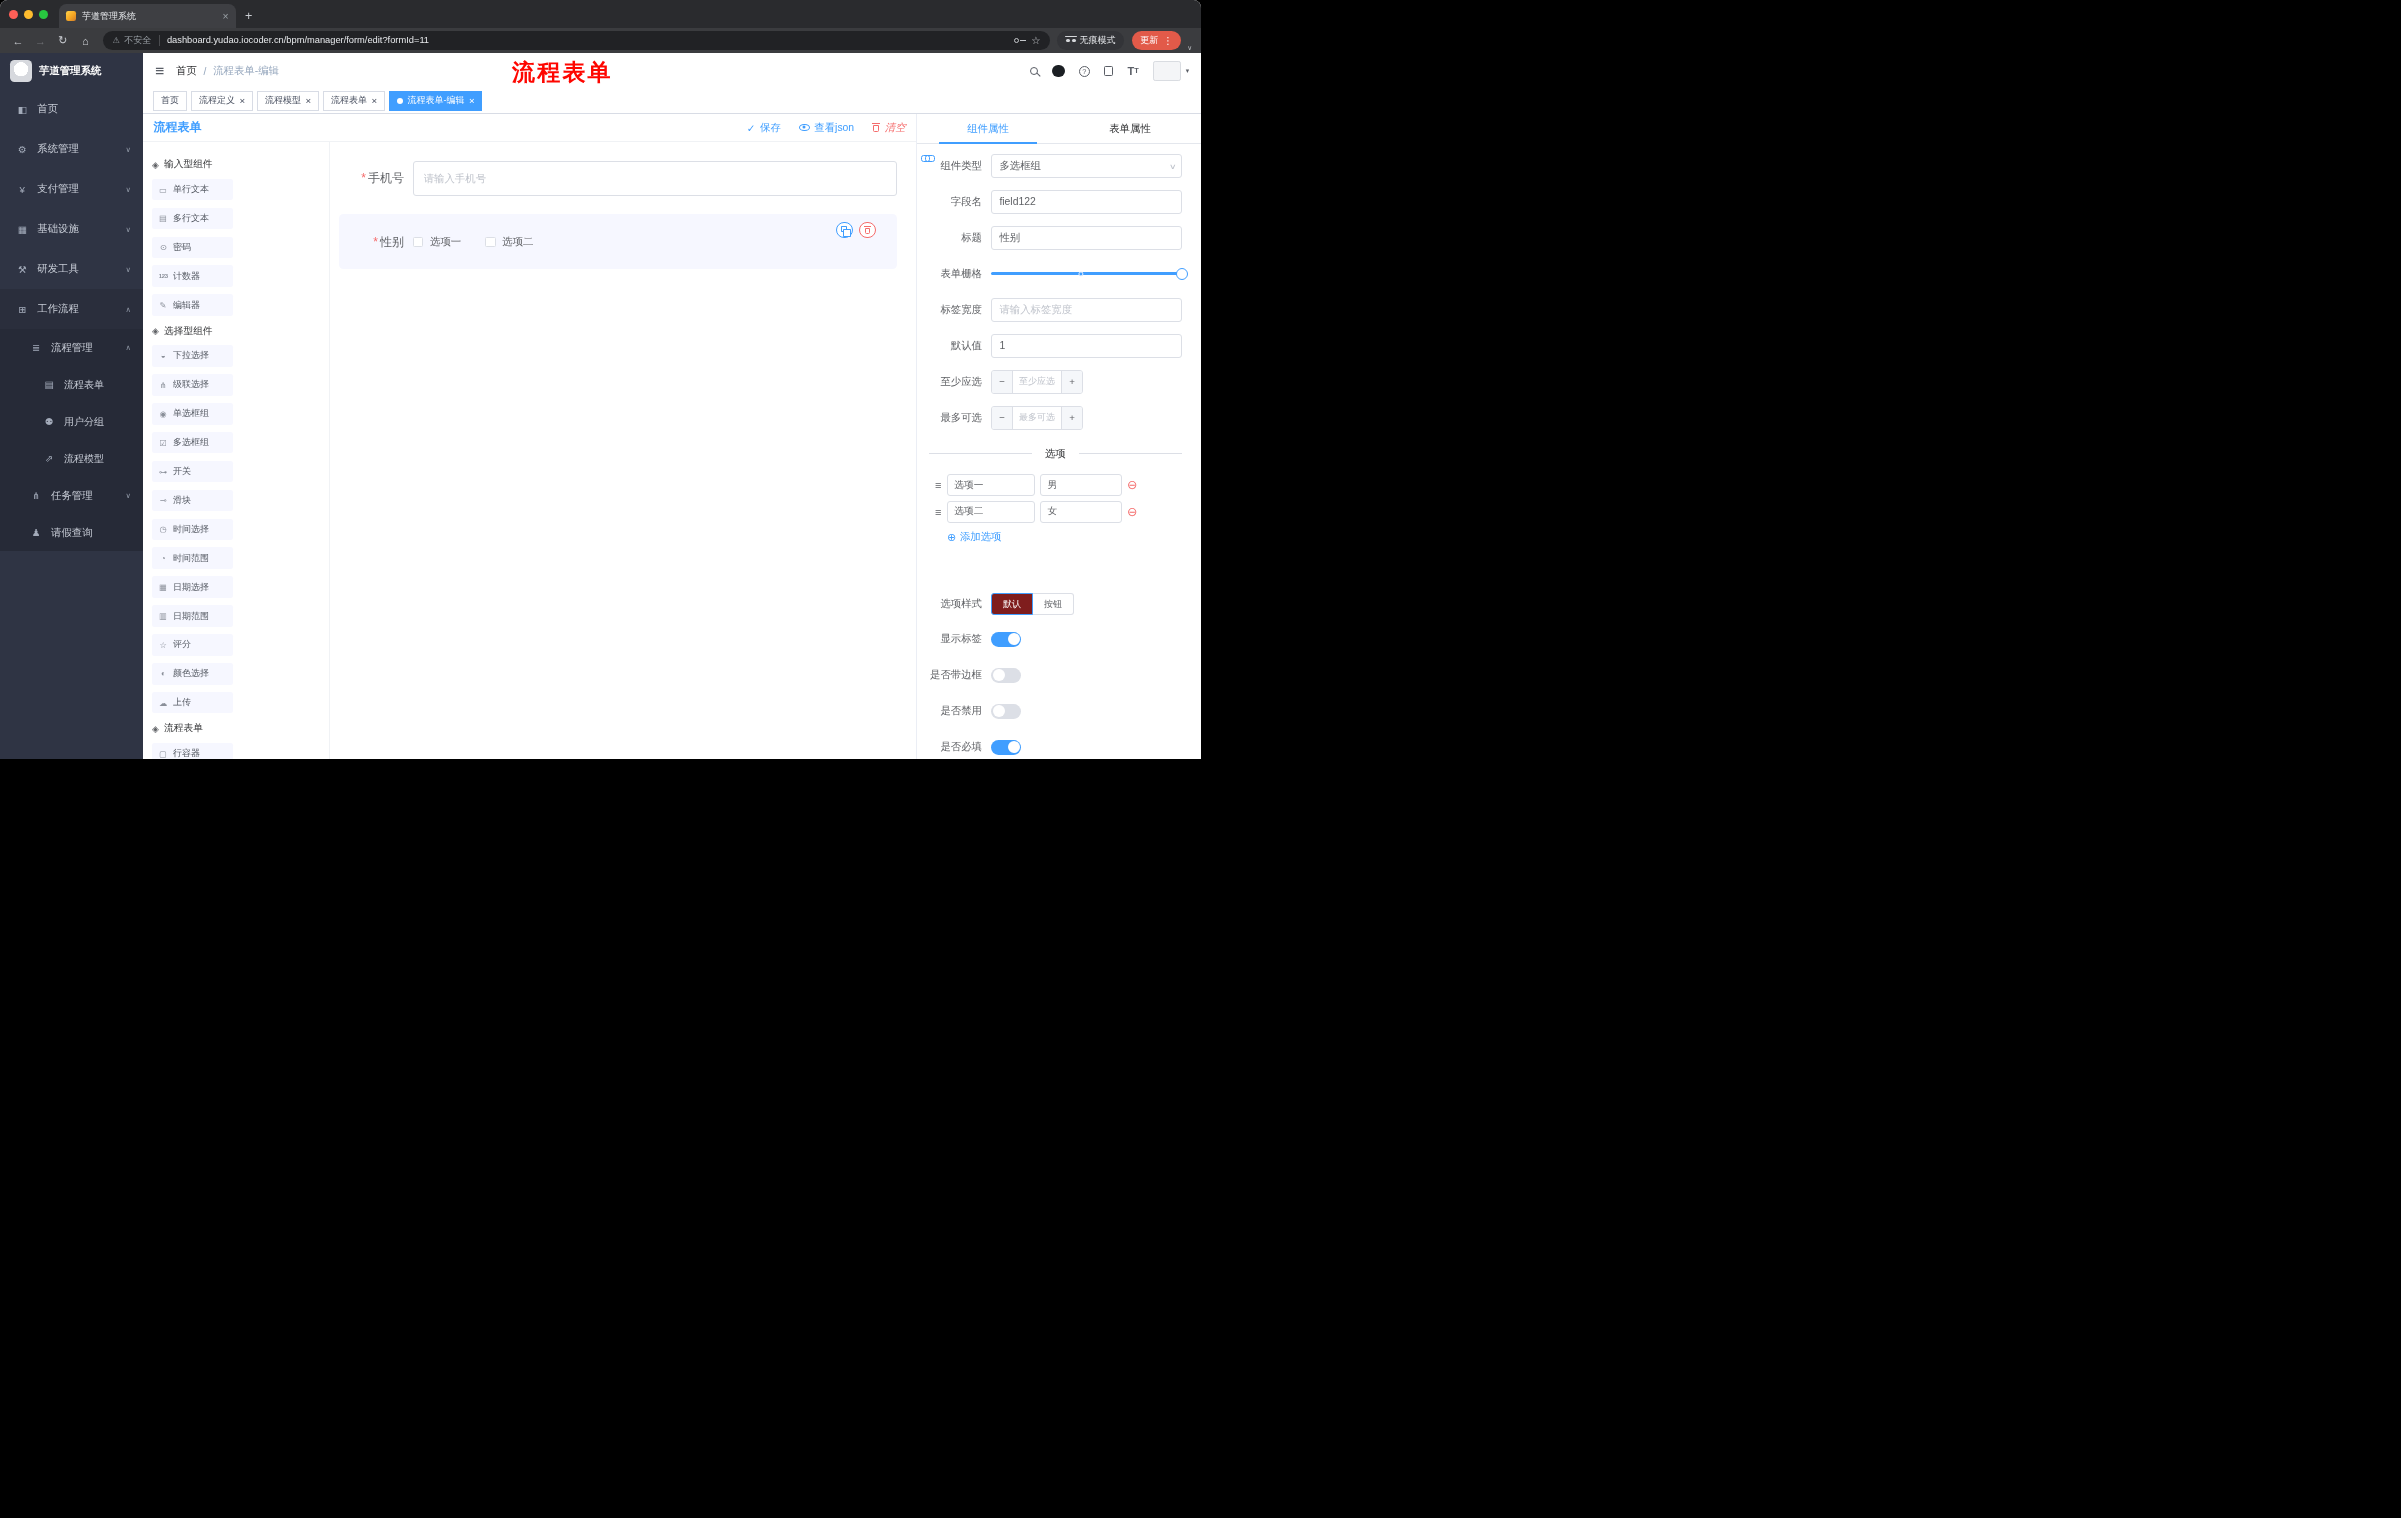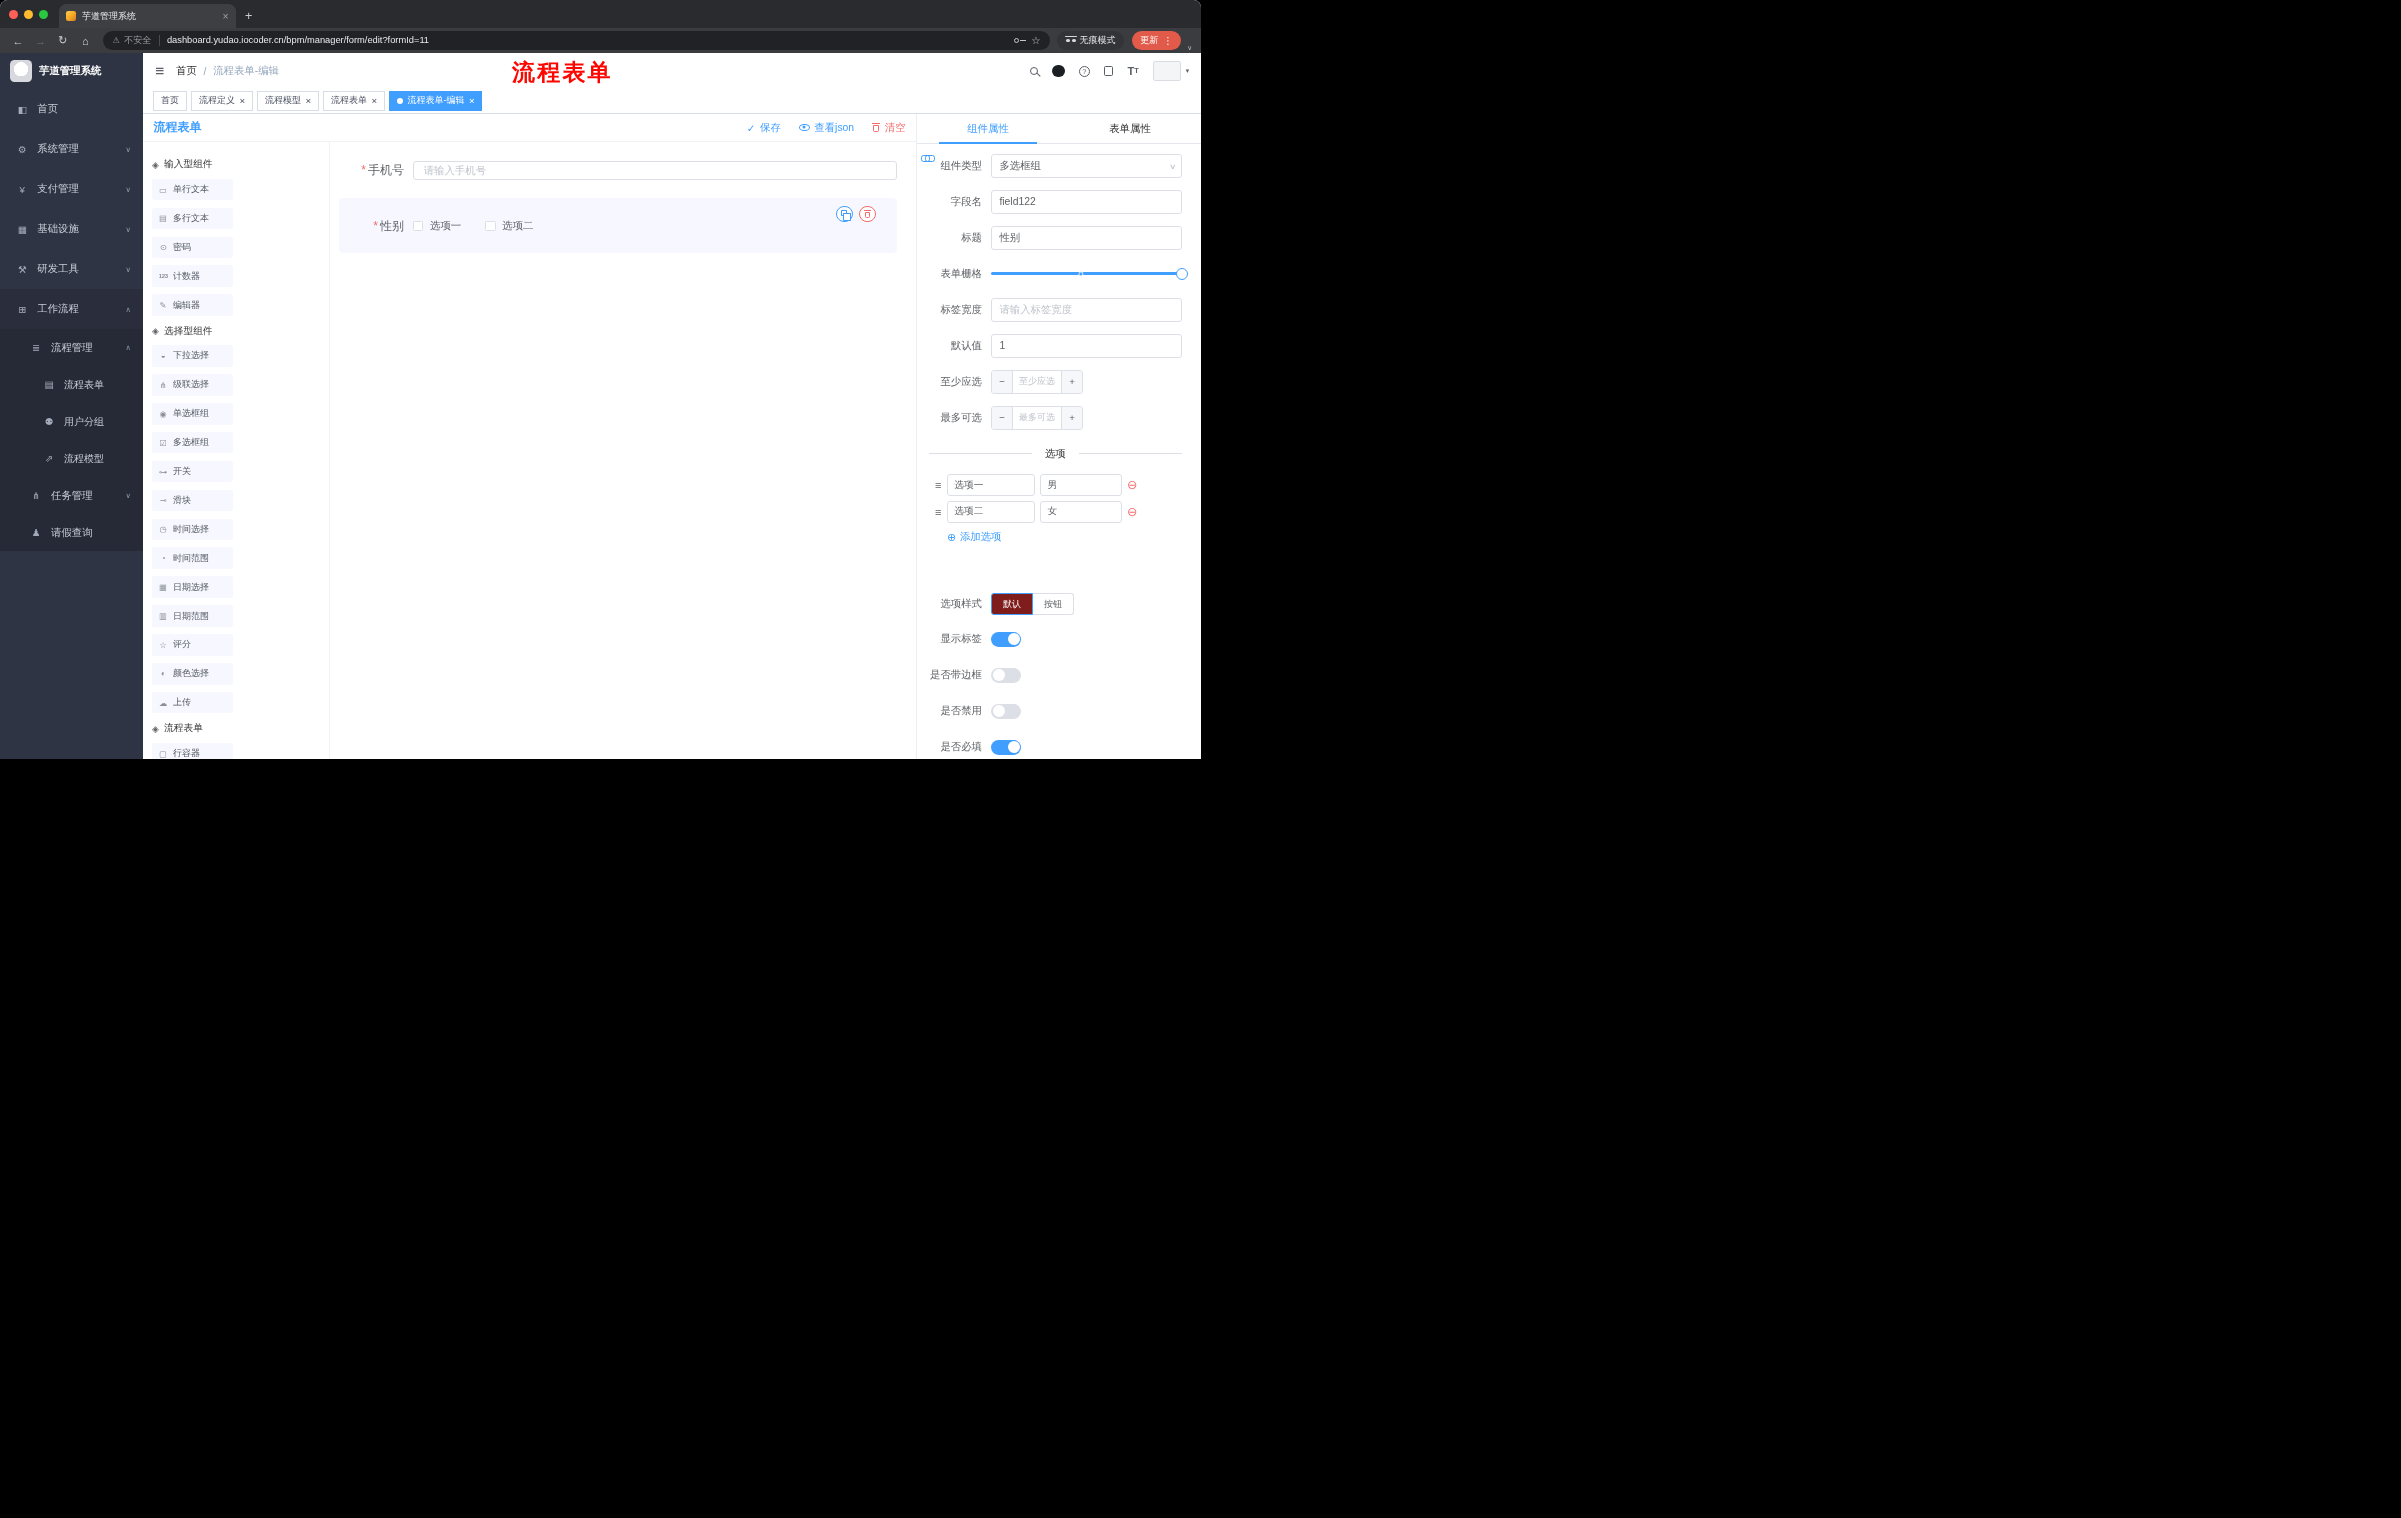--- a/index.html
+++ b/index.html
@@ -79,21 +79,21 @@
   .tag-chip.active { background:#409eff; border-color:#409eff; color:#fff; }
   .tag-dot { width:6px; height:6px; border-radius:50%; background:#fff; }
 
   
   .workspace { flex:1; display:flex; min-height:0; background:#fff; }
   .designer { flex:1; display:flex; flex-direction:column; min-width:0; }
   .designer-header { height:28px; display:flex; align-items:center; padding:0 10.4px; border-bottom:0.7px solid #f0f2f5; flex:0 0 auto; }
   .designer-title { color:#409eff; font-size:12px; font-weight:bold; }
   .designer-actions { margin-left:auto; display:flex; align-items:center; gap:18px; font-size:10.4px; }
   .action { display:flex; align-items:center; gap:4.5px; color:#409eff; cursor:pointer; }
-  .action.danger { color:#f56c6c; }
+  .action.danger { color:#f56c6c;font-style:italic; }
   .eye-icon { width:11px; height:7.4px; border:1.1px solid currentColor; border-radius:50%; position:relative; }
   .eye-icon::after { content:""; position:absolute; left:50%; top:50%; width:3px; height:3px; border-radius:50%; background:currentColor; transform:translate(-50%,-50%); }
   .trash-icon { position:relative; width:8.2px; height:9.7px; display:inline-block; }
   .trash-icon::before { content:""; position:absolute; top:0; left:0; right:0; height:1.3px; background:currentColor; }
   .trash-icon::after { content:""; position:absolute; top:2.6px; left:1.1px; right:1.1px; bottom:0; border:1px solid currentColor; border-radius:0 0 1.5px 1.5px; }
 
   .designer-body { flex:1; display:flex; min-height:0; }
 
   
   .palette { width:187px; border-right:0.7px solid #f0f2f5; padding:7.4px 9px; overflow:hidden; flex:0 0 auto; }
@@ -103,21 +103,21 @@
   .pal-item { width:81px; height:21.5px; background:#f6f7ff; border-radius:2.2px; display:flex; align-items:center; gap:4.5px; padding:0 6px; font-size:9px; color:#555a63; cursor:move; }
   .pi-icon { color:#8a8f99; font-size:8.2px; width:10.4px; text-align:center; flex:0 0 auto; }
   .pi-icon.num { font-size:6px; font-weight:bold; letter-spacing:-0.4px; }
   .pal-label { white-space:nowrap; overflow:hidden;text-align:right; }
   .req { color:#f56c6c; margin-right:2.2px; }
 
   
   .canvas { flex:1; padding:19.3px 19.3px 0 0; overflow:hidden; background:#fff; min-width:0; }
   .form-row { display:flex; align-items:center; }
   .form-label { width:83px; text-align:right; padding-right:9px; font-size:12px; color:#606266; flex:0 0 auto; white-space:nowrap; }
-  .form-input { flex:1; height:19px; border:0.7px solid #dcdfe6; border-radius:3px; padding:0 9.7px; font-size:10.4px; color:#606266; min-width:0; font-family:inherit; }
+  .form-input { flex:1; height:35px; border:0.7px solid #dcdfe6; border-radius:3px; padding:0 9.7px; font-size:10.4px; color:#606266; min-width:0; font-family:inherit; }
   .form-input::placeholder { color:#c0c4cc; }
   .drawing-item { margin:18px 0 0 9px; background:#f6f7ff; border-radius:4.5px; padding:19.3px 0 18px; position:relative; }
   .drawing-item .form-label { width:74px; }
   .drawing-actions { position:absolute; top:7.4px; right:21px; display:flex; gap:6.7px; }
   .di-btn { width:16.3px; height:16.3px; border-radius:50%; background:#fff; display:flex; align-items:center; justify-content:center; cursor:pointer; }
   .di-btn.copy { border:0.7px solid #409eff; color:#409eff; }
   .di-btn.del { border:0.7px solid #f56c6c; color:#f56c6c; }
   .copy-icon { width:6px; height:6px; border:0.9px solid currentColor; border-radius:0.7px; position:relative; margin:-1.5px 0 0 -1.5px; }
   .copy-icon::after { content:""; position:absolute; left:1.5px; top:1.5px; width:6px; height:6px; border:0.9px solid currentColor; border-radius:0.7px; background:#fff; }
   .di-btn .trash-icon { width:6.7px; height:8.2px; }

